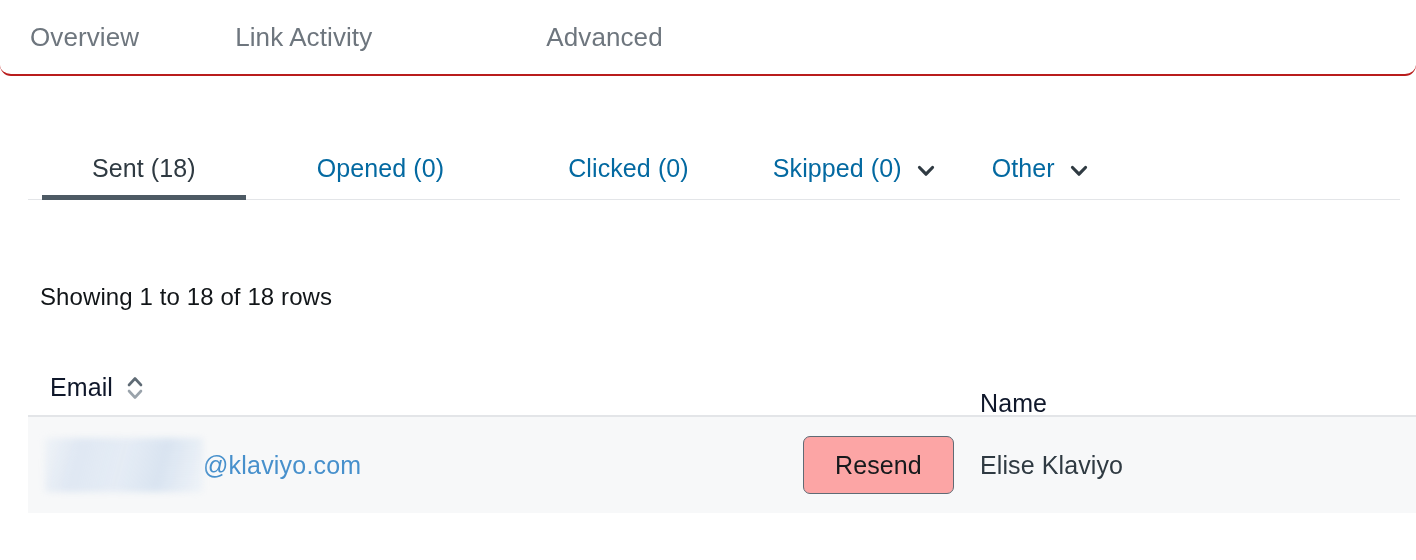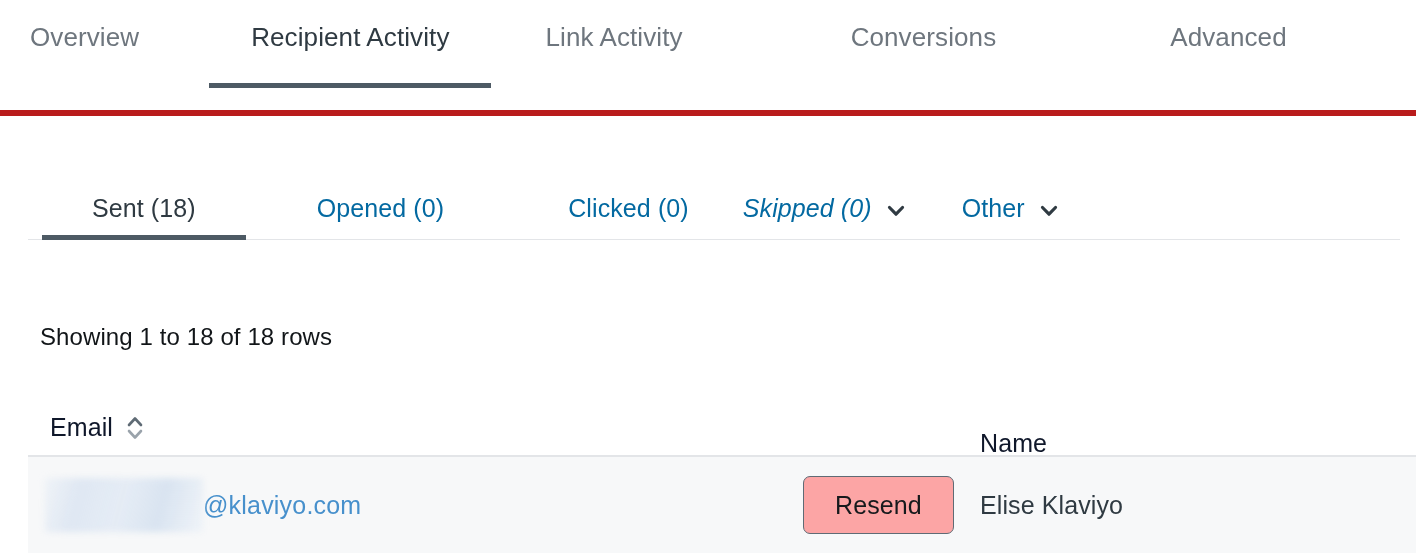--- a/index.html
+++ b/index.html
@@ -19,23 +19,24 @@
   .page {
     position: relative;
     width: 1416px;
     height: 560px;
     background: #ffffff;
   }
 
   
   .primary-tabs {
     position: relative;
-    height: 116px;
+    height: 76px;
     width: 100%;
-    border-bottom: 6px solid #b91c1c;
+    border-bottom: 2px solid #b91c1c;
+    border-radius: 11px;
   }
 
   .primary-tabs-inner {
     display: flex;
     align-items: flex-start;
     height: 100%;
     padding-top: 22px;
   }
 
   .ptab {
@@ -119,21 +120,21 @@
     left: -50px;
     right: -50px;
     bottom: 0;
     height: 5px;
     background: #4d5a64;
   }
 
   .stab-0 { margin-left: 64px; }
   .stab-1 { margin-left: 121px; }
   .stab-2 { margin-left: 124px; }
-  .stab-3 { margin-left: 54px; font-style: italic; }
+  .stab-3 { margin-left: 84px; }
   .stab-4 { margin-left: 55px; }
 
   .chev {
     display: inline-block;
     width: 22px;
     height: 22px;
     flex: 0 0 auto;
     position: relative;
     top: 2px;
   }
@@ -264,34 +265,26 @@
 <div class="page">
 
   <div class="primary-tabs">
     <div class="primary-tabs-inner">
 
       <div class="ptab ptab-0">
         <span>Overview</span>
 
       </div>
 
-      <div class="ptab ptab-1 active">
-        <span>Recipient Activity</span>
-        <span class="ptab-underline"></span>
-      </div>
 
       <div class="ptab ptab-2">
         <span>Link Activity</span>
 
       </div>
 
-      <div class="ptab ptab-3">
-        <span>Conversions</span>
-
-      </div>
 
       <div class="ptab ptab-4">
         <span>Advanced</span>
 
       </div>
 
     </div>
   </div>
 
   <div class="sub-tabs-wrap">

